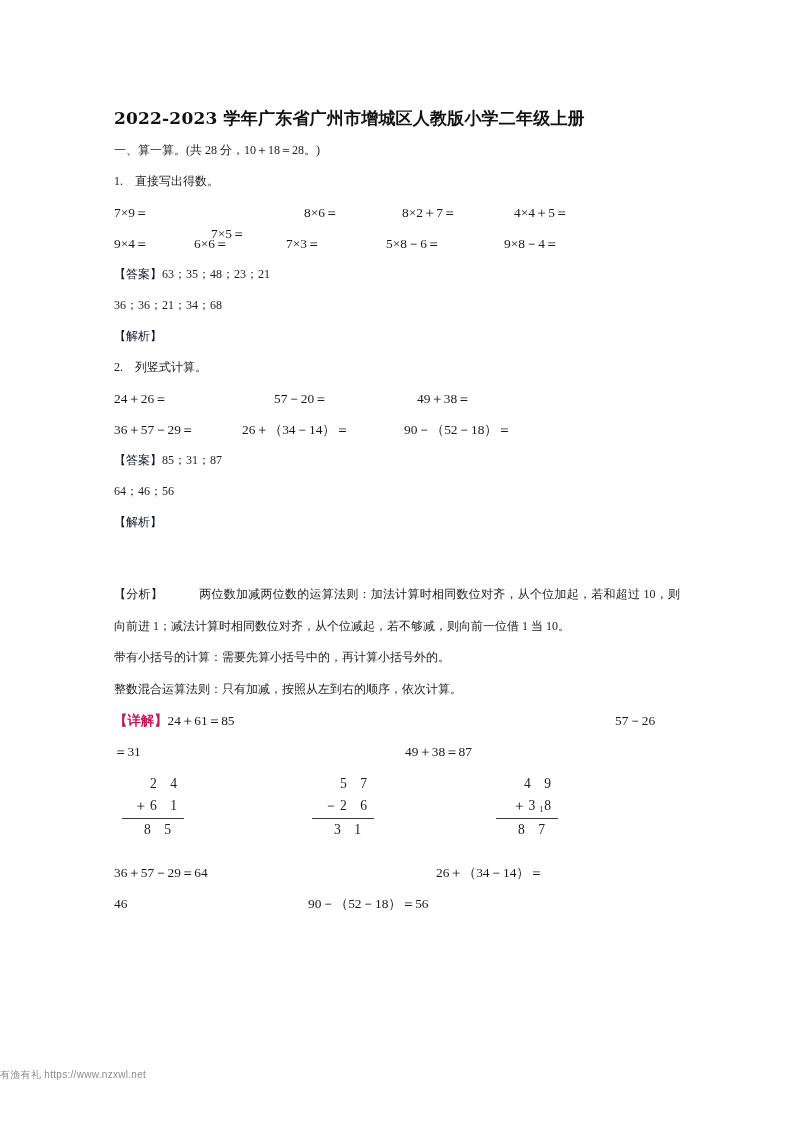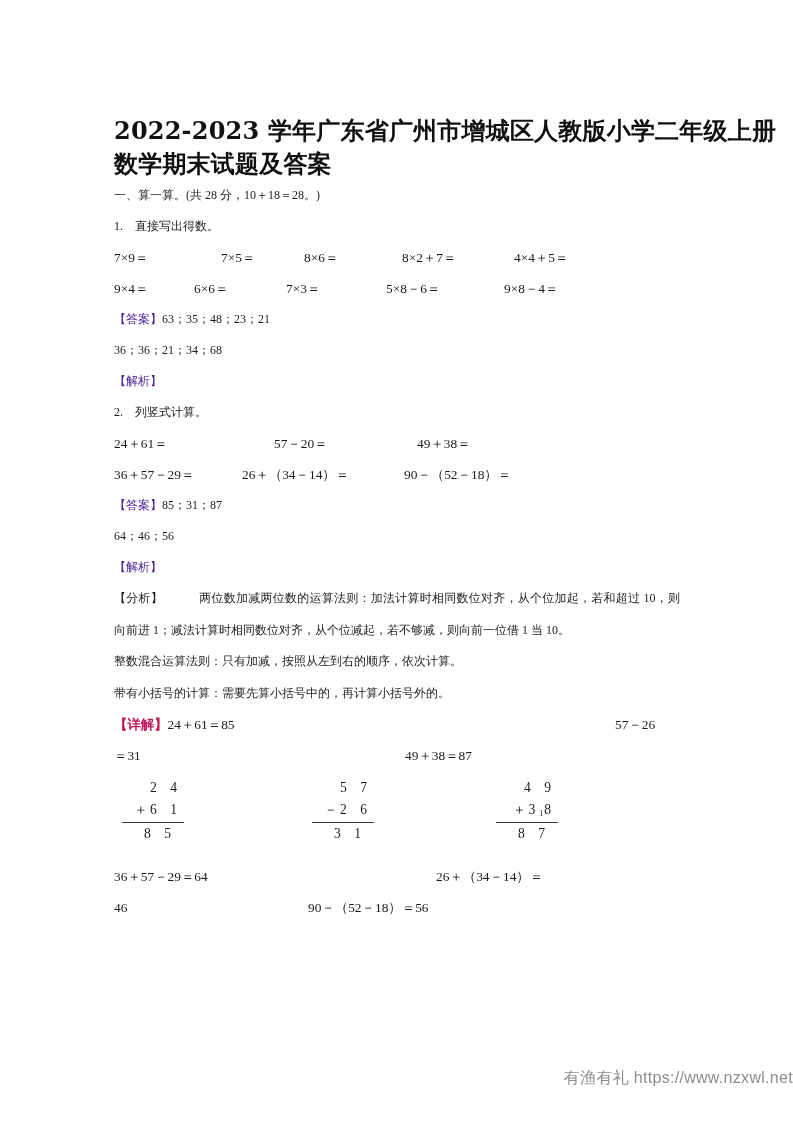--- a/index.html
+++ b/index.html
@@ -23,40 +23,40 @@
   }
   .content {
     position: absolute;
     left: 114px;
     top: 98px;
     width: 566px;
   }
   h1.doc-title {
     font-family: "DejaVu Serif", "Liberation Serif", serif;
     font-weight: bold;
-    font-size: 24px;
+    font-size: 17px;
     line-height: 33px;
-    margin: 16px 0 0 0;
+    margin: 4px 0 0 0;
     letter-spacing: 0.2px;
     color: #111111;
   }
   .title-line { display: block; white-space: nowrap; }
 
   .para {
     font-size: 12px;
     line-height: 31px;
     margin: 0;
     color: #1c1c1c;
     white-space: nowrap;
   }
   .para.wrap { white-space: normal; line-height: 31.5px; }
-  .para.justify { text-align: justify; text-justify: inter-ideograph; }
+  .para.justify { text-align: justify; text-justify: inter-ideograph; margin-top: 41px; }
 
   .tag-blue {
-    color: #4c1d95;
+    color: #0f172a;
     text-align: center;
   }
   .tag-black {
     color: #be185d;
     font-weight: bold;
   }
 
   
   .exprow {
     position: relative;
@@ -113,46 +113,45 @@
     top: 2px;
     left: -1px;
     letter-spacing: 0;
   }
 
   .footer {
     position: absolute;
     left: 0;
     top: 1068px;
     width: 793px;
-    text-align: right;
+    text-align: left;
     font-family: "Liberation Sans", "DejaVu Sans", sans-serif;
-    font-size: 16px;
+    font-size: 10px;
     color: #8d8d8d;
     letter-spacing: 0.3px;
   }
 </style>
 </head>
 <body>
 
 <div class="page">
 
   <div class="content">
 
     <h1 class="doc-title">
       <span class="title-line">2022-2023 学年广东省广州市增城区人教版小学二年级上册</span>
-      <span class="title-line">数学期末试题及答案</span>
     </h1>
 
     <p class="para">一、算一算。(共 28 分，10＋18＝28。)</p>
 
     <p class="para">1.　直接写出得数。</p>
 
     <div class="exprow">
       <span class="cell" style="left:0px;">7×9＝</span>
-      <span class="cell" style="left:107px;">7×5＝</span>
+      <span class="cell" style="left:97px;margin-top:21px;">7×5＝</span>
       <span class="cell" style="left:190px;">8×6＝</span>
       <span class="cell" style="left:288px;">8×2＋7＝</span>
       <span class="cell" style="left:400px;">4×4＋5＝</span>
     </div>
 
     <div class="exprow">
       <span class="cell" style="left:0px;">9×4＝</span>
       <span class="cell" style="left:80px;">6×6＝</span>
       <span class="cell" style="left:172px;">7×3＝</span>
       <span class="cell" style="left:272px;">5×8－6＝</span>
@@ -165,21 +164,21 @@
 
     <p class="para">36；36；21；34；68</p>
 
     <p class="para">
       <span class="tag-blue">【解析】</span>
     </p>
 
     <p class="para">2.　列竖式计算。</p>
 
     <div class="exprow">
-      <span class="cell" style="left:0px;">24＋61＝</span>
+      <span class="cell" style="left:0px;">24＋26＝</span>
       <span class="cell" style="left:160px;">57－20＝</span>
       <span class="cell" style="left:303px;">49＋38＝</span>
     </div>
 
     <div class="exprow">
       <span class="cell" style="left:0px;">36＋57－29＝</span>
       <span class="cell" style="left:128px;">26＋（34－14）＝</span>
       <span class="cell" style="left:290px;">90－（52－18）＝</span>
     </div>
 
@@ -190,23 +189,23 @@
     <p class="para">64；46；56</p>
 
     <p class="para">
       <span class="tag-blue">【解析】</span>
     </p>
 
     <p class="para wrap justify">
       <span>【分析】</span><span style="display:inline-block;width:36px;"></span><span>两位数加减两位数的运算法则：加法计算时相同数位对齐，从个位加起，若和超过 10，则向前进 1；减法计算时相同数位对齐，从个位减起，若不够减，则向前一位借 1 当 10。</span>
     </p>
 
+    <p class="para wrap">带有小括号的计算：需要先算小括号中的，再计算小括号外的。</p>
+
     <p class="para wrap">整数混合运算法则：只有加减，按照从左到右的顺序，依次计算。</p>
-
-    <p class="para wrap">带有小括号的计算：需要先算小括号中的，再计算小括号外的。</p>
 
     <div class="exprow">
       <span class="cell" style="left:0px;"><span class="tag-black">【详解】</span><span>24＋61＝85</span></span>
       <span class="cell" style="left:501px;">57－26</span>
     </div>
 
     <div class="exprow">
       <span class="cell" style="left:0px;">＝31</span>
       <span class="cell" style="left:291px;">49＋38＝87</span>
     </div>

